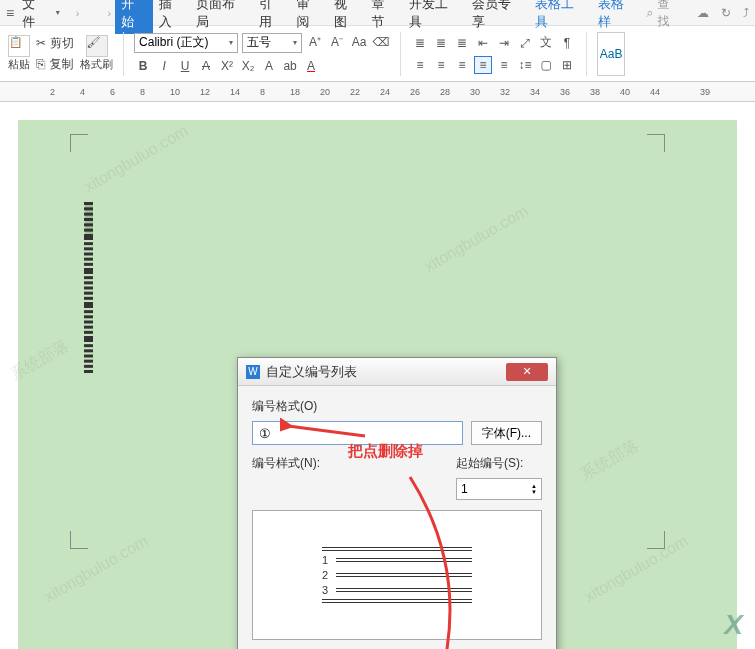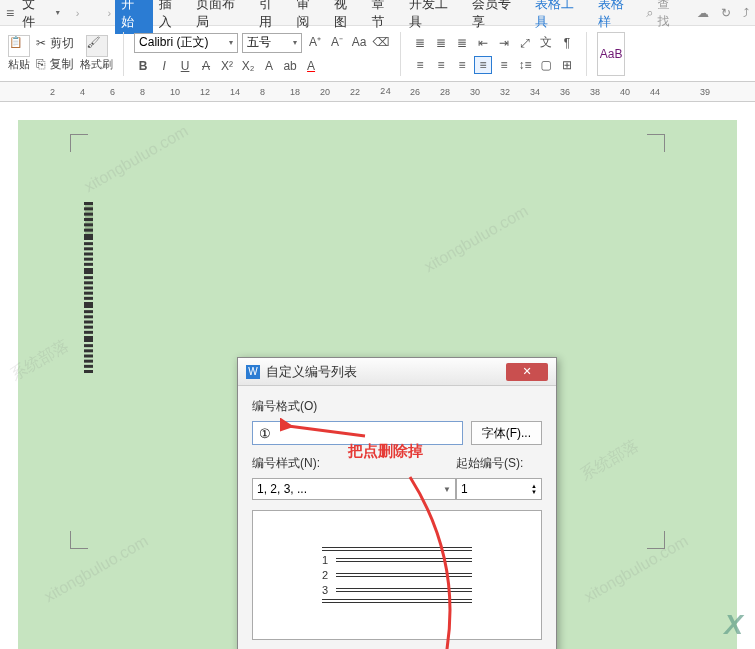--- a/index.html
+++ b/index.html
@@ -23,21 +23,21 @@
 .ribbon-section { display: flex; flex-direction: column; align-items: center; gap: 2px; }
 .ribbon-big-btn { display: flex; flex-direction: column; align-items: center; font-size: 11px; color: #444; }
 .ribbon-big-icon { width: 22px; height: 22px; background: #f0f0f0; border: 1px solid #ccc; }
 .ribbon-small-row { display: flex; align-items: center; gap: 4px; }
 .ribbon-small-row span { font-size: 12px; color: #444; }
 .ribbon-divider { width: 1px; height: 44px; background: #ddd; margin: 0 4px; }
 .font-select { width: 104px; height: 20px; border: 1px solid #aaa; font-size: 12px; padding: 0 4px; display: flex; align-items: center; justify-content: space-between; }
 .size-select { width: 60px; height: 20px; border: 1px solid #aaa; font-size: 12px; padding: 0 4px; display: flex; align-items: center; justify-content: space-between; }
 .fmt-row { display: flex; gap: 3px; align-items: center; }
 .fmt-btn { width: 18px; height: 18px; display: flex; align-items: center; justify-content: center; font-size: 12px; color: #555; }
-.aab-box { width: 28px; height: 44px; border: 1px solid #ccc; display: flex; align-items: center; justify-content: center; font-size: 12px; color: #701a75; }
+.aab-box { width: 28px; height: 44px; border: 1px solid #ccc; display: flex; align-items: center; justify-content: center; font-size: 12px; color: #0369a1; }
 
 
 .ruler { height: 20px; background: #f8f8f8; border-bottom: 1px solid #ccc; display: flex; align-items: center; padding-left: 40px; font-size: 9px; color: #666; position: relative; }
 
 
 .doc-area { position: relative; height: 547px; background: #fff; overflow: hidden; }
 .page { position: absolute; left: 18px; top: 18px; right: 18px; bottom: 0; background: #c6e4c0; }
 .watermark { position: absolute; color: rgba(120,120,120,0.15); font-size: 16px; transform: rotate(-30deg); pointer-events: none; }
 .crop-mark { position: absolute; width: 18px; height: 18px; }
 .crop-tl { top: 14px; left: 52px; border-top: 1px solid #888; border-left: 1px solid #888; }
@@ -199,21 +199,21 @@
     <span style="position:absolute;left:80px;">4</span>
     <span style="position:absolute;left:110px;">6</span>
     <span style="position:absolute;left:140px;">8</span>
     <span style="position:absolute;left:170px;">10</span>
     <span style="position:absolute;left:200px;">12</span>
     <span style="position:absolute;left:230px;">14</span>
     <span style="position:absolute;left:260px;">8</span>
     <span style="position:absolute;left:290px;">18</span>
     <span style="position:absolute;left:320px;">20</span>
     <span style="position:absolute;left:350px;">22</span>
-    <span style="position:absolute;left:380px;font-family:Liberation Mono, monospace;">24</span>
+    <span style="position:absolute;left:380px;">24</span>
     <span style="position:absolute;left:410px;">26</span>
     <span style="position:absolute;left:440px;">28</span>
     <span style="position:absolute;left:470px;">30</span>
     <span style="position:absolute;left:500px;">32</span>
     <span style="position:absolute;left:530px;">34</span>
     <span style="position:absolute;left:560px;">36</span>
     <span style="position:absolute;left:590px;">38</span>
     <span style="position:absolute;left:620px;text-align:center;">40</span>
     <span style="position:absolute;left:650px;">44</span>
     <span style="position:absolute;left:700px;">39</span>
@@ -297,24 +297,20 @@
     </div>
     <div class="dialog-body">
       <span class="dlg-label">编号格式(O)</span>
       <div class="dlg-row">
         <input class="dlg-input" value="①" style="">
         <button class="dlg-btn">字体(F)...</button>
       </div>
       <div class="dlg-cols">
         <div class="dlg-col">
           <span class="dlg-label">编号样式(N):</span>
-          <div class="dlg-select">
-              <span>1, 2, 3, ...</span>
-              <span class="tri">▼</span>
-            </div>
         </div>
         <div class="dlg-col" style="flex:0 0 86px;">
           <span class="dlg-label">起始编号(S):</span>
           <div class="dlg-spin">
               <span>1</span>
               <span style="display:flex;flex-direction:column;font-size:6px;line-height:6px;">
                 <span>▲</span>
                 <span>▼</span>
               </span>
             </div>

